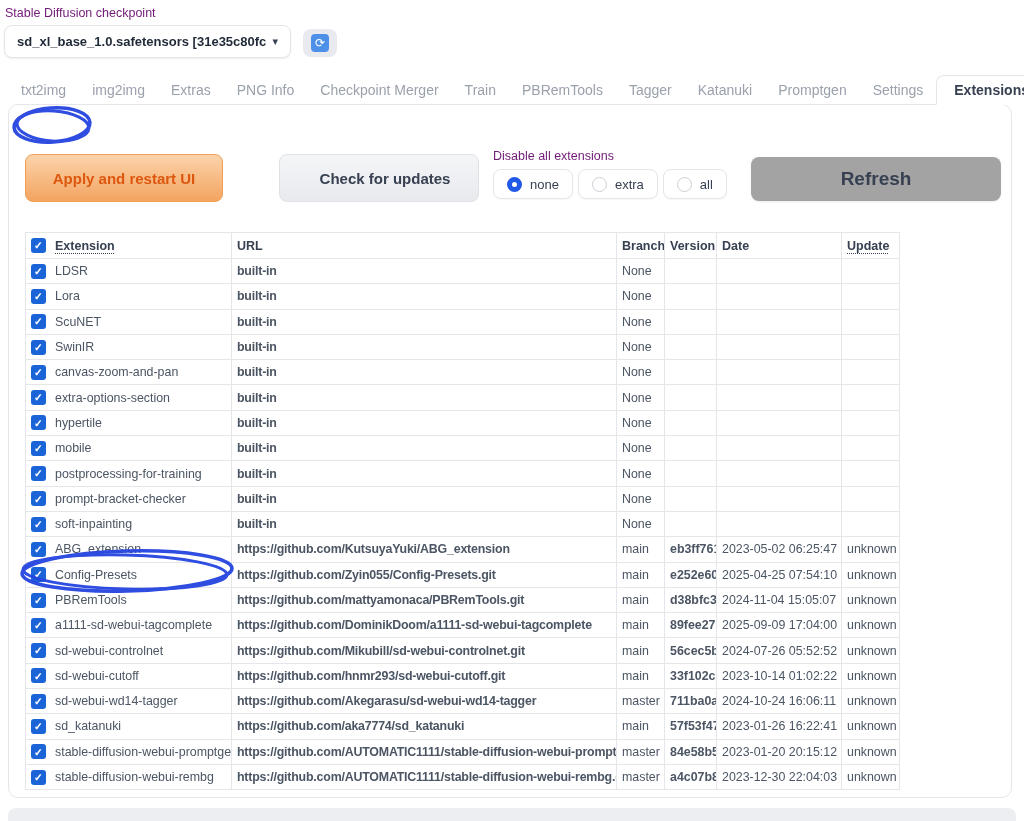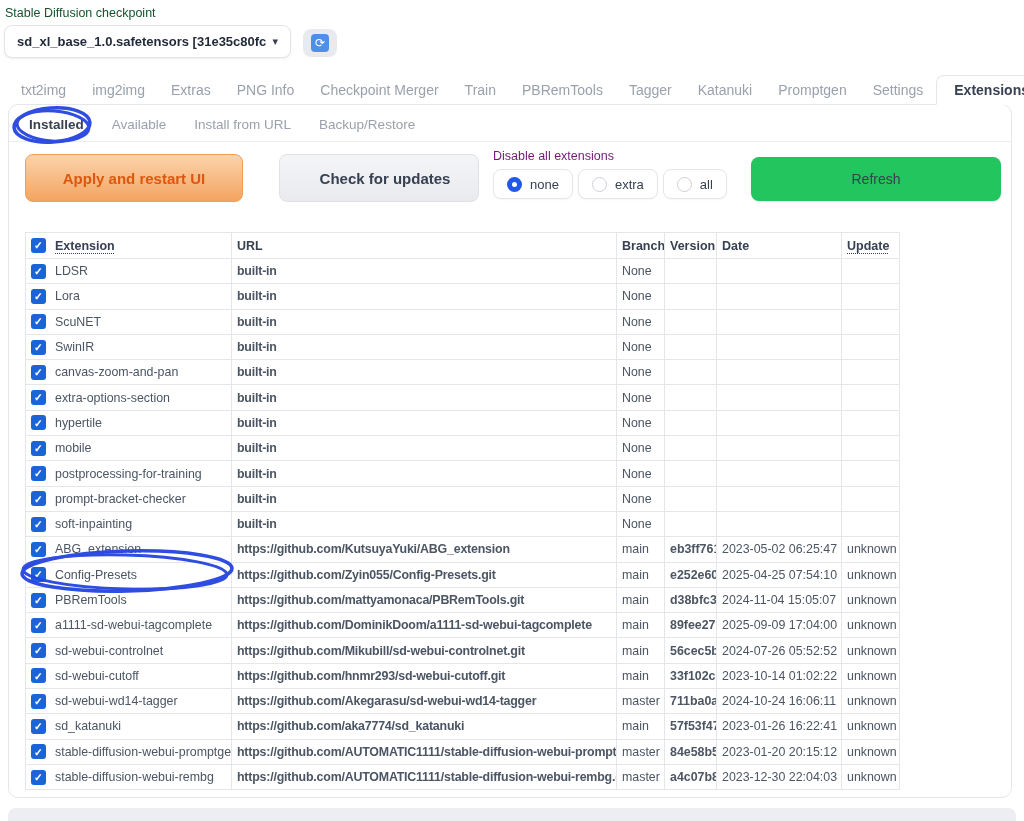--- a/index.html
+++ b/index.html
@@ -3,21 +3,21 @@
 <meta charset="utf-8">
 <style>
   * { box-sizing: border-box; }
   html,body { margin:0; padding:0; }
   body {
     width:1024px; height:821px; position:relative; overflow:hidden;
     background:#ffffff; font-family:"Liberation Sans", sans-serif; color:#374151;
   }
 
   
-  .ckpt-label { position:absolute; left:5px; top:6px; font-size:12.5px; color:#14532d; }
+  .ckpt-label { position:absolute; left:5px; top:6px; font-size:12.5px; color:#701a75; }
   .ckpt-box {
     position:absolute; left:4px; top:25px; width:287px; height:33px;
     background:#fff; border:1px solid #e3e5e8; border-radius:8px;
     box-shadow:0 1px 2px rgba(0,0,0,.07);
     display:flex; align-items:center; padding:0 12px; cursor:pointer;
   }
   .ckpt-value { font-size:13px; font-weight:600; color:#1f2937; flex:1; white-space:nowrap; overflow:hidden; }
   .ckpt-caret { font-size:11px; color:#374151; margin-left:6px; }
   .mini-refresh {
     position:absolute; left:303px; top:29px; width:34px; height:28px;
@@ -49,21 +49,21 @@
   .subtabs {
     display:flex; gap:28px; align-items:center;
     padding:12px 0 9px 20px; border-bottom:1px solid #ededf1;
   }
   .subtab { font-size:13.5px; color:#9aa1ac; cursor:pointer; }
   .subtab.active { color:#374151; font-weight:600; }
 
   
   .btn { cursor:pointer; font-family:inherit; }
   .btn-apply {
-    position:absolute; left:16px; top:49px; width:218px; height:48px;
+    position:absolute; left:16px; top:49px; width:198px; height:48px;
     border:1px solid #f09e55; border-radius:8px;
     background:linear-gradient(180deg,#fbd3ab 0%,#f3a460 100%);
     color:#dd570e; font-weight:700; font-size:15px;
   }
   .btn-check {
     position:absolute; left:270px; top:49px; width:200px; height:48px;
     border:1px solid #dfe1e6; border-radius:8px;
     background:linear-gradient(180deg,#f4f5f7 0%,#e8eaee 100%);
     color:#374151; font-weight:700; font-size:15px;padding-left:18px;
   }
@@ -71,23 +71,23 @@
   .chips { position:absolute; left:484px; top:64px; display:flex; gap:5px; }
   .chip {
     display:inline-flex; align-items:center; gap:8px; background:#fff;
     border:1px solid #e4e6ea; border-radius:8px; height:30px; padding:0 13px;
     font-size:13px; color:#374151; box-shadow:0 1px 2px rgba(0,0,0,.04); cursor:pointer;
   }
   .radio { width:15px; height:15px; border-radius:50%; border:1px solid #cdd0d6; background:#fff; }
   .radio.sel { border:5px solid #2158e8; }
   .btn-refresh {
     position:absolute; left:742px; top:52px; width:250px; height:44px;
-    background:#22c55e; border:none; border-radius:8px;
+    background:#a3a3a3; border:none; border-radius:8px;
     box-shadow:0 1px 2px rgba(0,0,0,.08);
-    color:#374151; font-weight:400; font-size:14px;
+    color:#374151; font-weight:700; font-size:19px;
   }
 
   
   .table-wrap { position:absolute; left:16px; top:127px; }
   table.ext { border-collapse:collapse; table-layout:fixed; width:874px; background:#fff; }
   table.ext th, table.ext td {
     border:1px solid #e4e6ea; text-align:left; vertical-align:middle;
     white-space:nowrap; overflow:hidden; height:25.3px; padding:0 5px;
   }
   table.ext th { height:26px; font-size:12.5px; color:#374151; }
@@ -138,26 +138,20 @@
   <span class="tab">PBRemTools</span>
   <span class="tab">Tagger</span>
   <span class="tab">Katanuki</span>
   <span class="tab">Promptgen</span>
   <span class="tab">Settings</span>
   <span class="tab active">Extensions</span>
 </nav>
 
 <div class="panel">
 
-  <div class="subtabs">
-    <span class="subtab active">Installed</span>
-    <span class="subtab">Available</span>
-    <span class="subtab">Install from URL</span>
-    <span class="subtab">Backup/Restore</span>
-  </div>
 
   <button class="btn btn-apply">Apply and restart UI</button>
   <button class="btn btn-check">Check for updates</button>
 
   <div class="disable-label">Disable all extensions</div>
   <div class="chips">
     <label class="chip">
       <span class="radio sel"></span>
       <span>none</span>
     </label>

